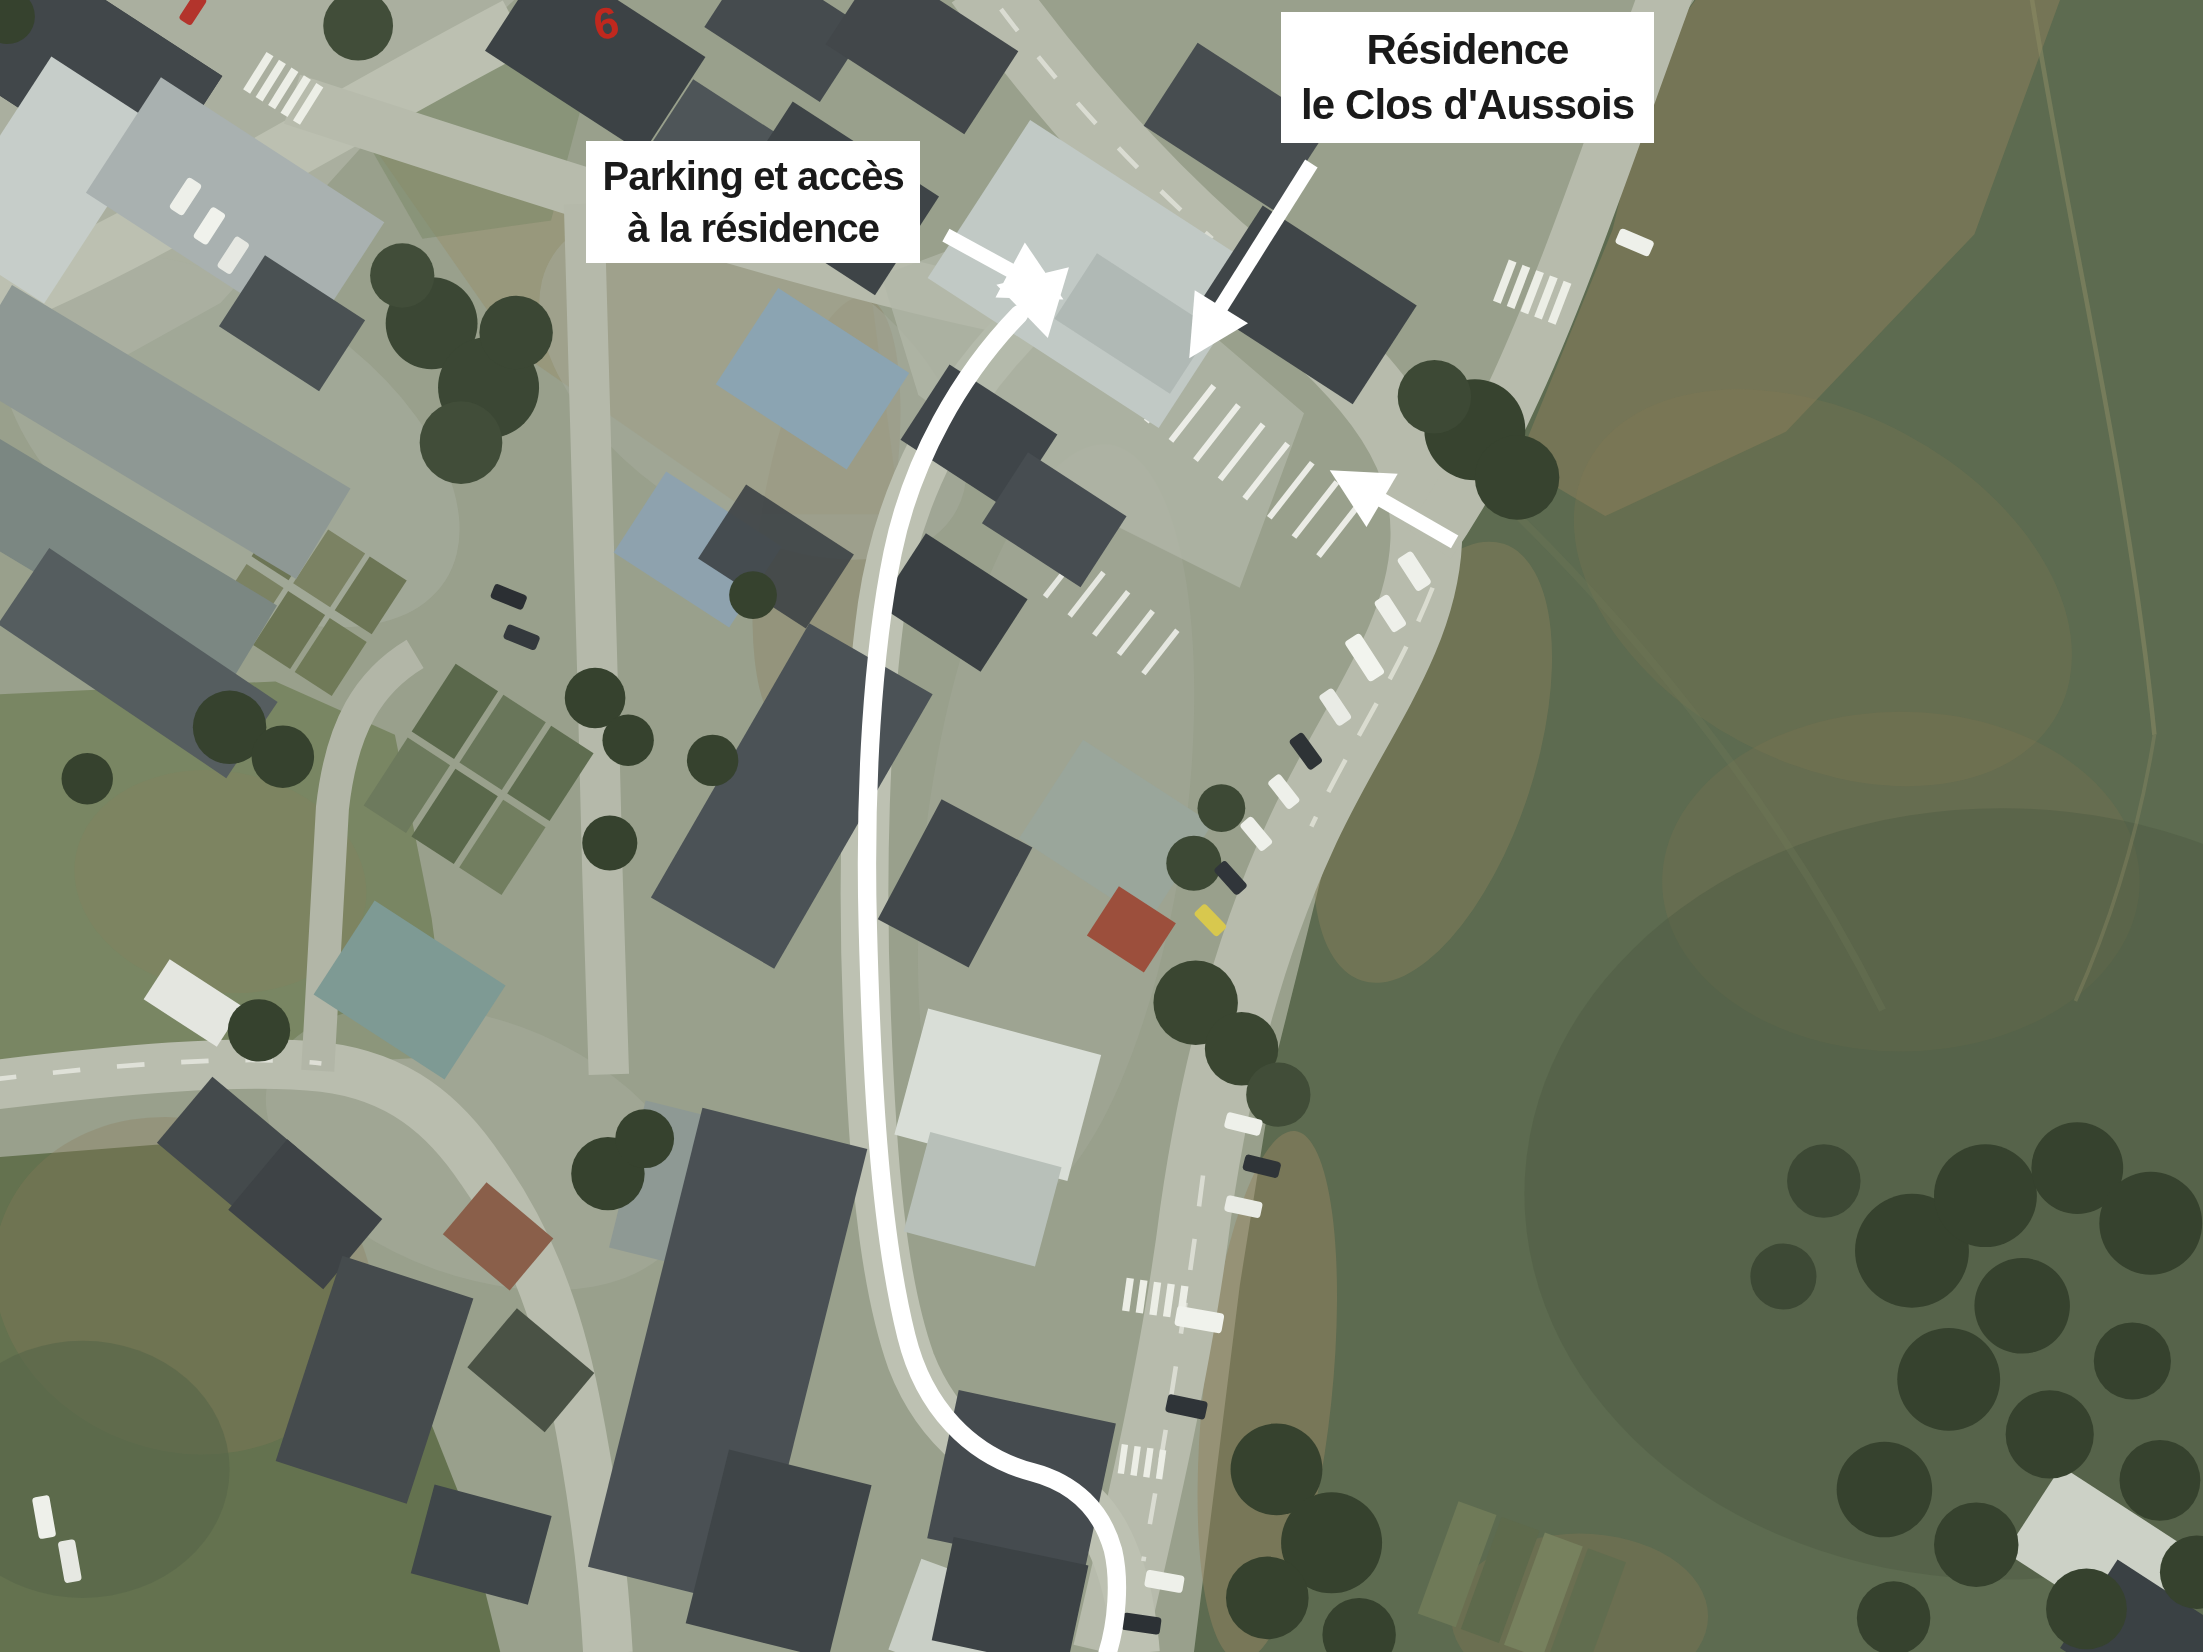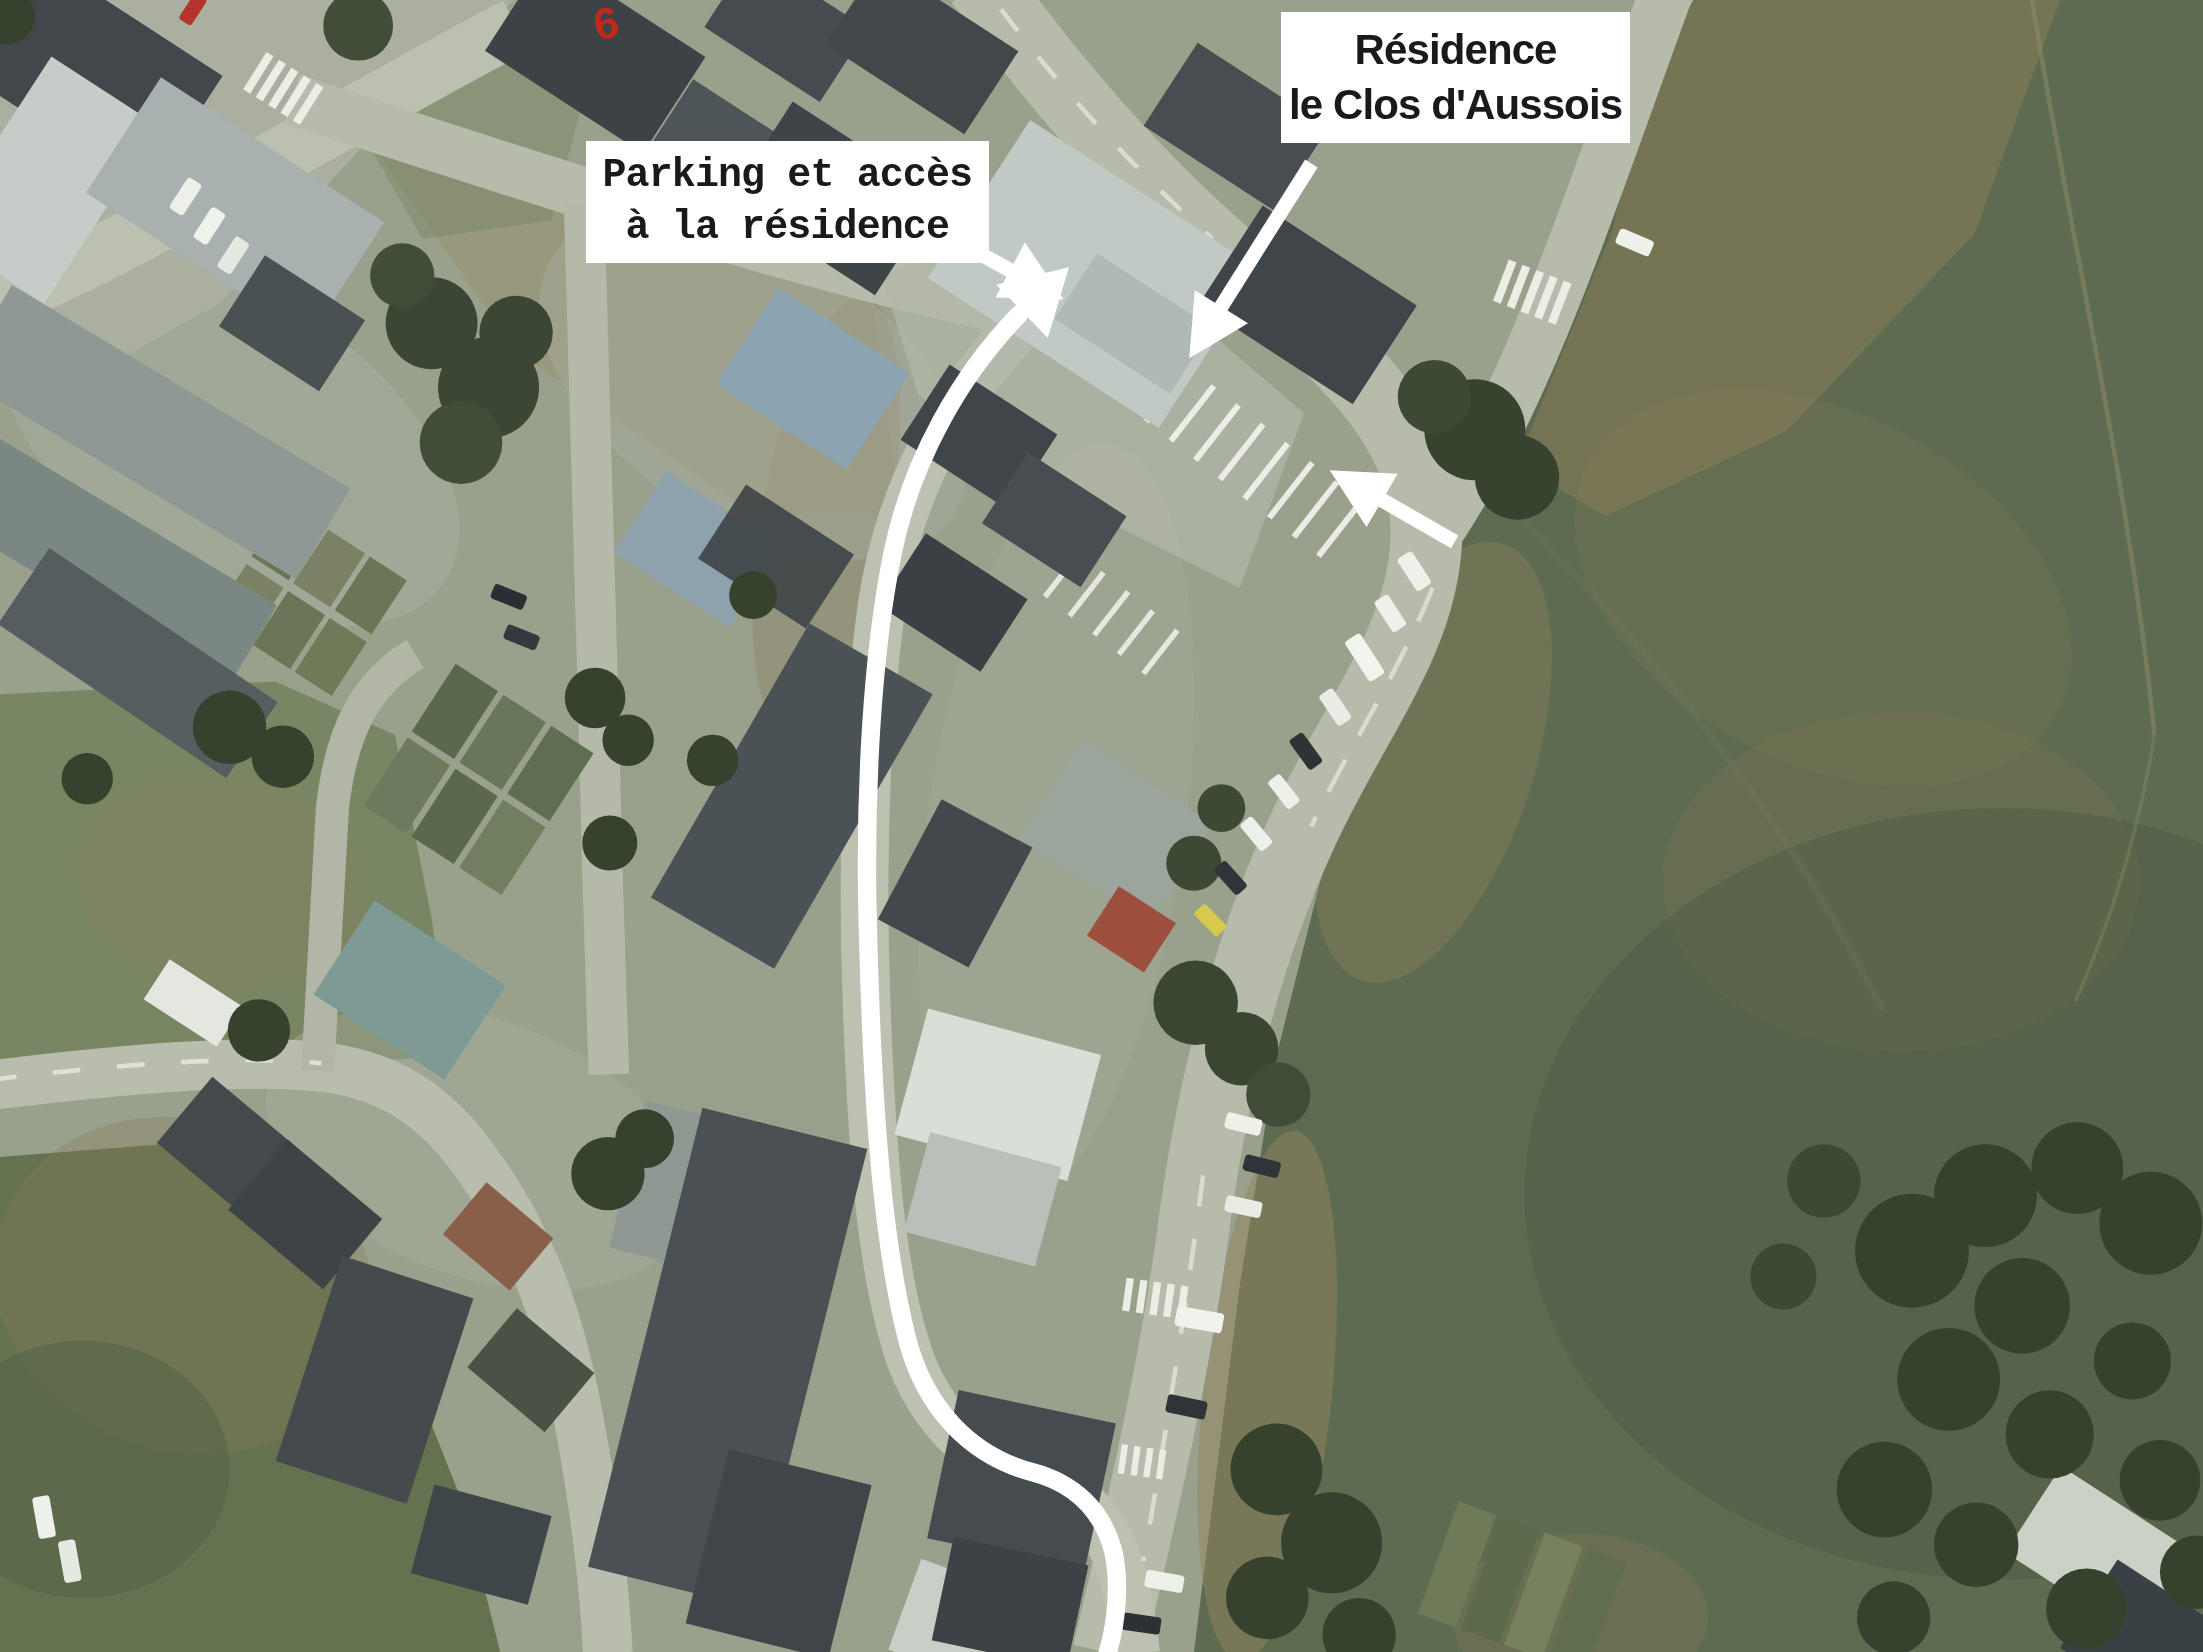--- a/index.html
+++ b/index.html
@@ -15,22 +15,22 @@
     position:absolute;
     background:#ffffff;
     color:#1a1a1a;
     font-weight:700;
     text-align:center;
     line-height:1.30;
     white-space:nowrap;
     z-index:10;
   }
   .map-label div:empty{display:none;}
-  #lbl-parking-access{left:586px;top:141px;font-size:40px;padding:9.2px 16.5px;letter-spacing:-0.9px;font-family:Liberation Mono, monospace;}
-  #lbl-residence{left:1281px;top:12px;font-size:42px;padding:11px 8px;letter-spacing:-0.9px;}
+  #lbl-parking-access{left:586px;top:141px;font-size:40px;padding:9.2px 16.5px;letter-spacing:-0.9px;}
+  #lbl-residence{left:1281px;top:12px;font-size:42px;padding:11px 20px;letter-spacing:-0.9px;}
   #lbl-parking-residence{left:1442px;top:504px;font-size:44px;padding:13px 22px;letter-spacing:-0.9px;}
 </style>
 </head>
 <body>
 
 <div id="stage">
 
 <svg width="2204" height="1653" viewBox="0 0 2400 1800">
 
   <g>

